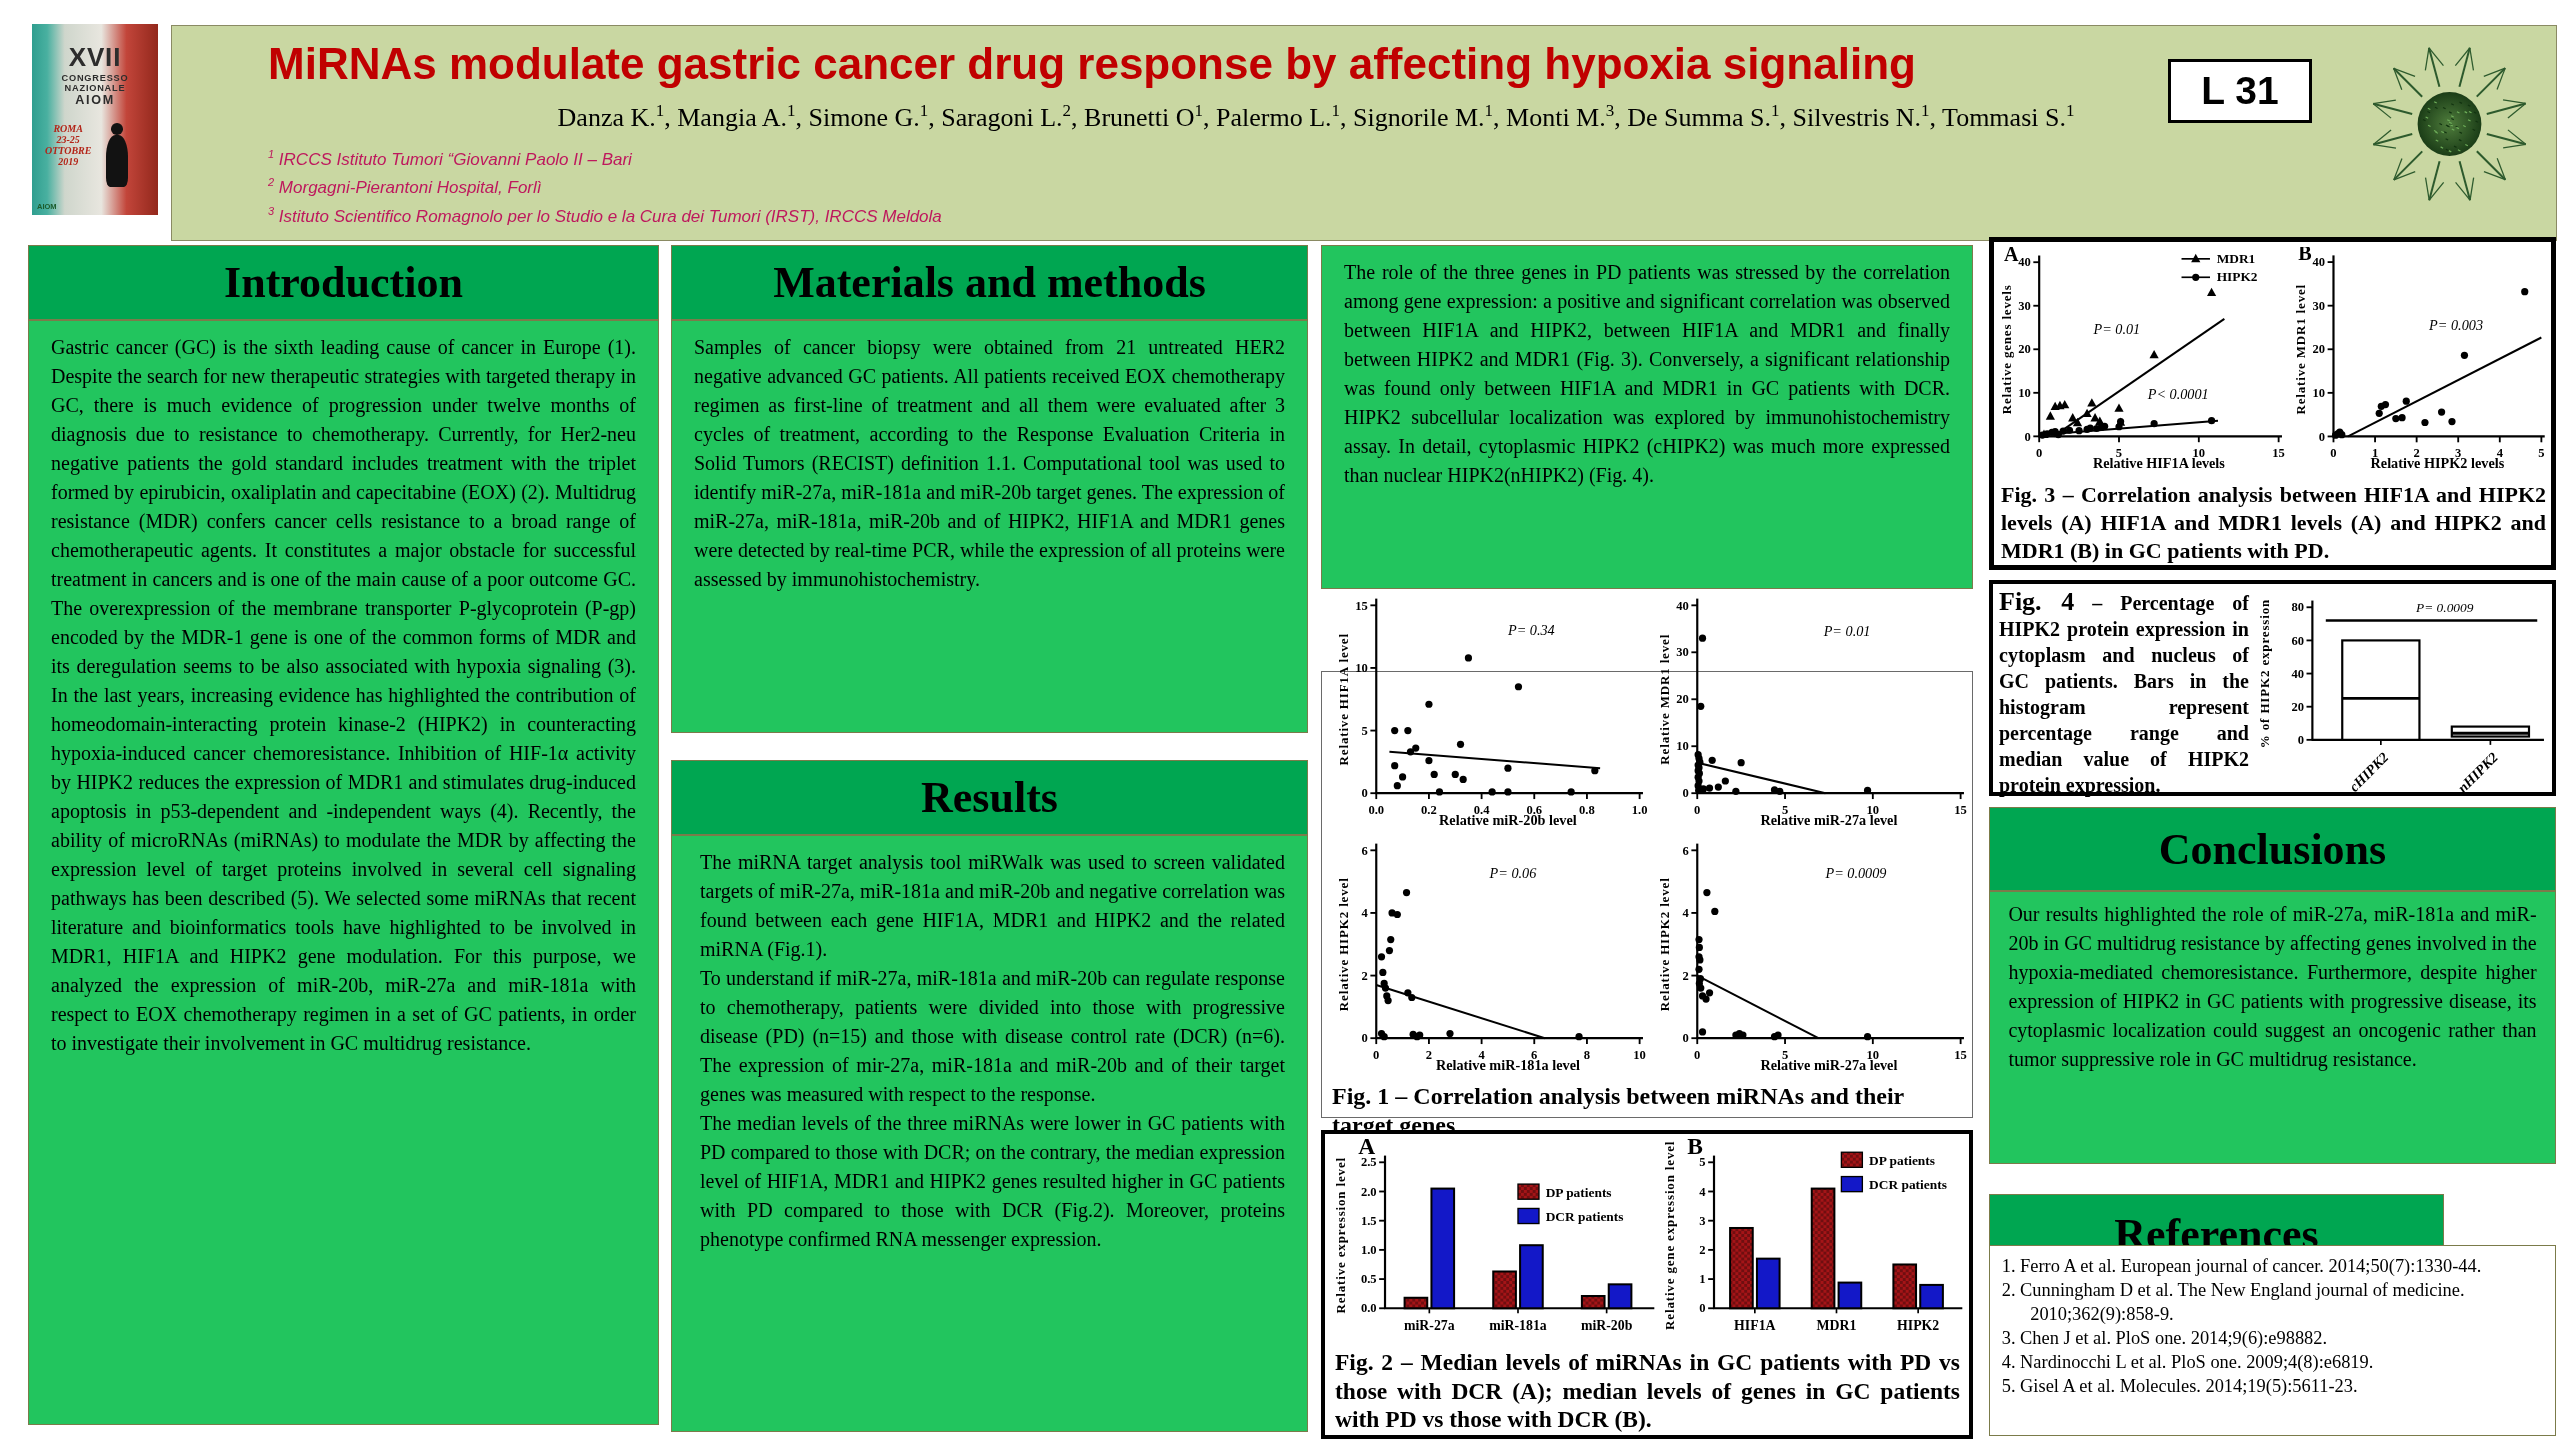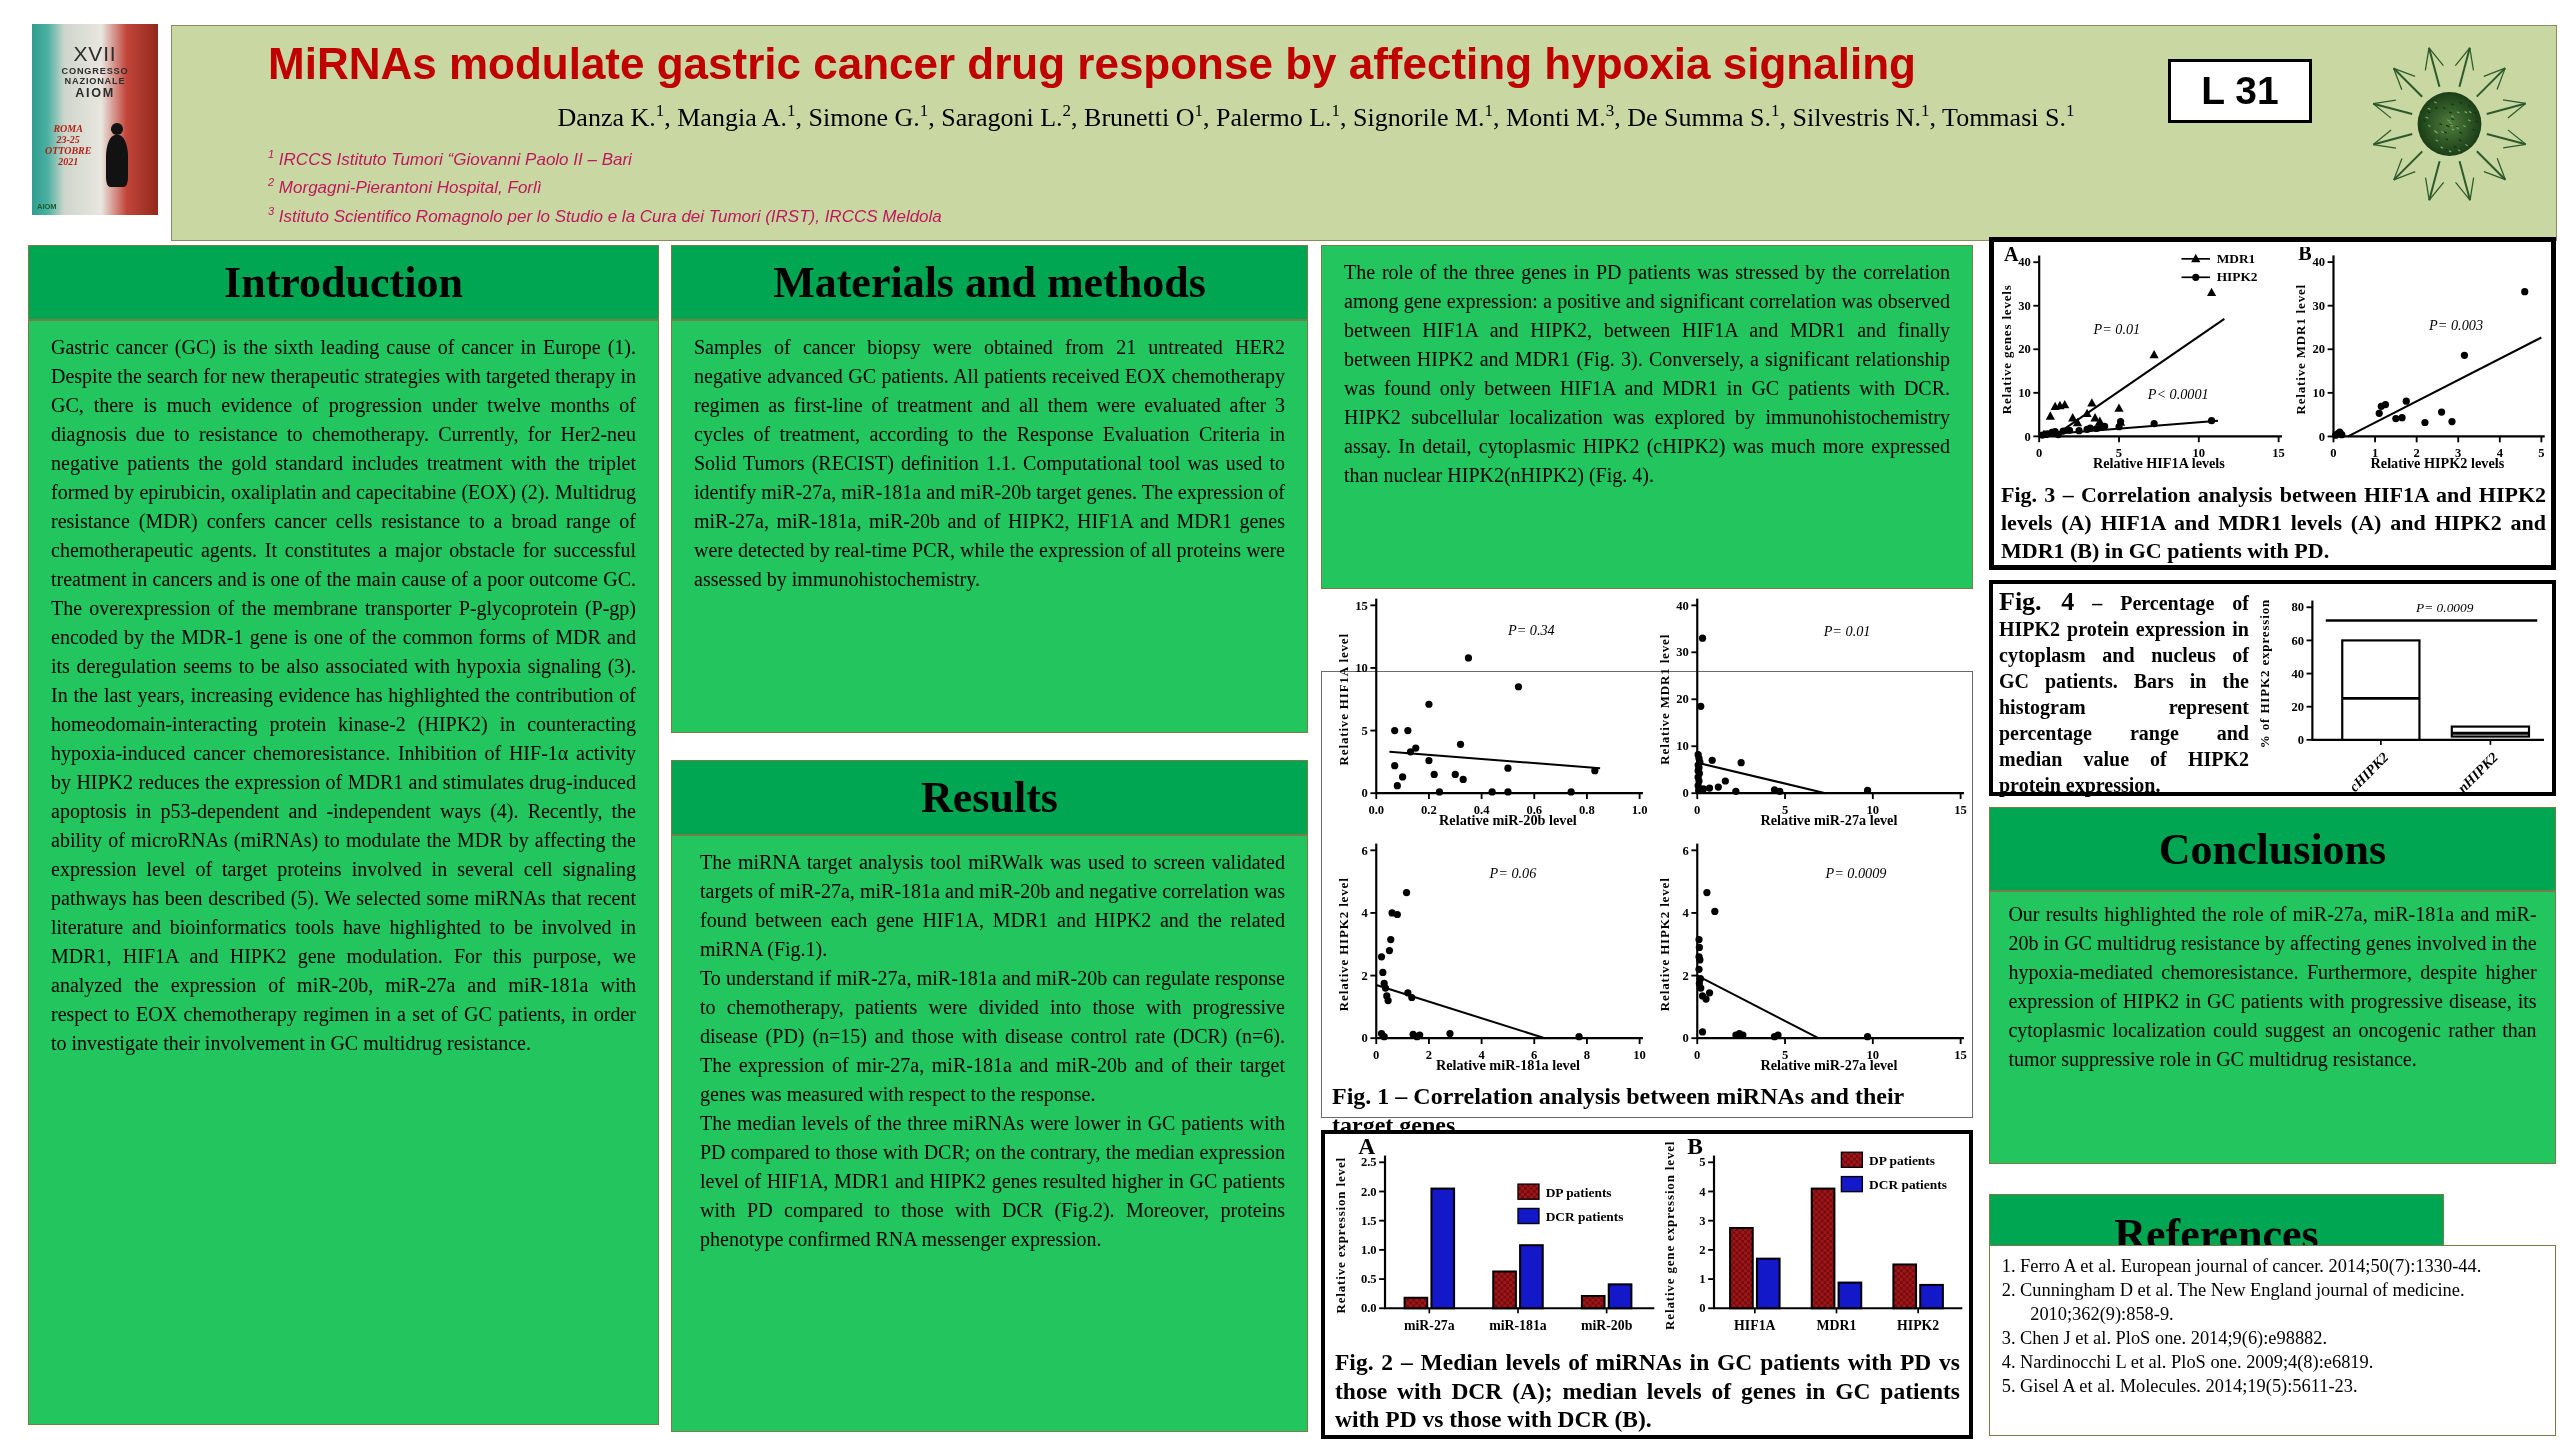--- a/index.html
+++ b/index.html
@@ -23,21 +23,21 @@
              background:#fff;border:3.4px solid #000;box-sizing:border-box;
              display:flex;align-items:center;justify-content:center;
              font-family:"Liberation Sans",sans-serif;font-weight:bold;font-size:39px;}
   .virus{position:absolute;left:2353px;top:35px;width:193px;height:178px;}
 
   
   .logo{position:absolute;left:32px;top:23.5px;width:126px;height:191px;overflow:hidden;
         background:linear-gradient(90deg,#2f9e8f 0%,#49b0a0 12%,#cfd6cc 26%,#e8e6df 55%,#c2453a 75%,#93281c 100%);}
   .logo-text{position:absolute;left:0;top:18.4px;width:100%;text-align:center;
              font-family:"Liberation Sans",sans-serif;color:#2d2d2d;}
-  .logo-text .l0{font-size:21px;font-weight:normal;letter-spacing:0.8px;}
+  .logo-text .l0{font-size:26px;font-weight:bold;letter-spacing:0.8px;}
   .logo-text .l1,.logo-text .l2{font-size:9.2px;font-weight:bold;letter-spacing:0.8px;}
   .logo-text .l3{font-size:12.6px;font-weight:bold;letter-spacing:1.7px;}
   .logo-sub{position:absolute;left:6.7px;top:99px;width:59px;
             font-family:"Liberation Serif",serif;font-style:italic;font-weight:bold;
             font-size:10px;line-height:11px;color:#b32418;text-align:center;}
   .logo-man{position:absolute;left:74px;top:111px;width:22px;height:52px;background:#121212;
             border-radius:42% 42% 18% 18%;}
   .logo-man::before{content:"";position:absolute;left:5px;top:-11.7px;width:11.7px;height:11.7px;
             border-radius:50%;background:#121212;}
   .logo-aiom{position:absolute;left:5px;bottom:3.4px;font-family:"Liberation Sans",sans-serif;
@@ -76,21 +76,21 @@
     <div class="logo-text">
         <div class="l0">XVII</div>
         <div class="l1">CONGRESSO</div>
         <div class="l2">NAZIONALE</div>
         <div class="l3">AIOM</div>
       </div>
     <div class="logo-sub">
         <div>ROMA</div>
         <div>23-25</div>
         <div>OTTOBRE</div>
-        <div>2021</div>
+        <div>2019</div>
       </div>
     <div class="logo-man"></div>
     <div class="logo-aiom">AIOM</div>
   </div>
 
   <div class="main-title">MiRNAs modulate gastric cancer drug response by affecting hypoxia signaling</div>
   <div class="authors-line"><span>Danza K.</span><sup>1</sup>, <span>Mangia A.</span><sup>1</sup>, <span>Simone G.</span><sup>1</sup>, <span>Saragoni L.</span><sup>2</sup>, <span>Brunetti O</span><sup>1</sup>, <span>Palermo L.</span><sup>1</sup>, <span>Signorile M.</span><sup>1</sup>, <span>Monti M.</span><sup>3</sup>, <span>De Summa S.</span><sup>1</sup>, <span>Silvestris N.</span><sup>1</sup>, <span>Tommasi S.</span><sup>1</sup></div>
   <div class="affiliations">
       <div><sup>1</sup> IRCCS Istituto Tumori “Giovanni Paolo II – Bari</div>
       <div><sup>2</sup> Morgagni-Pierantoni Hospital, Forlì</div>

